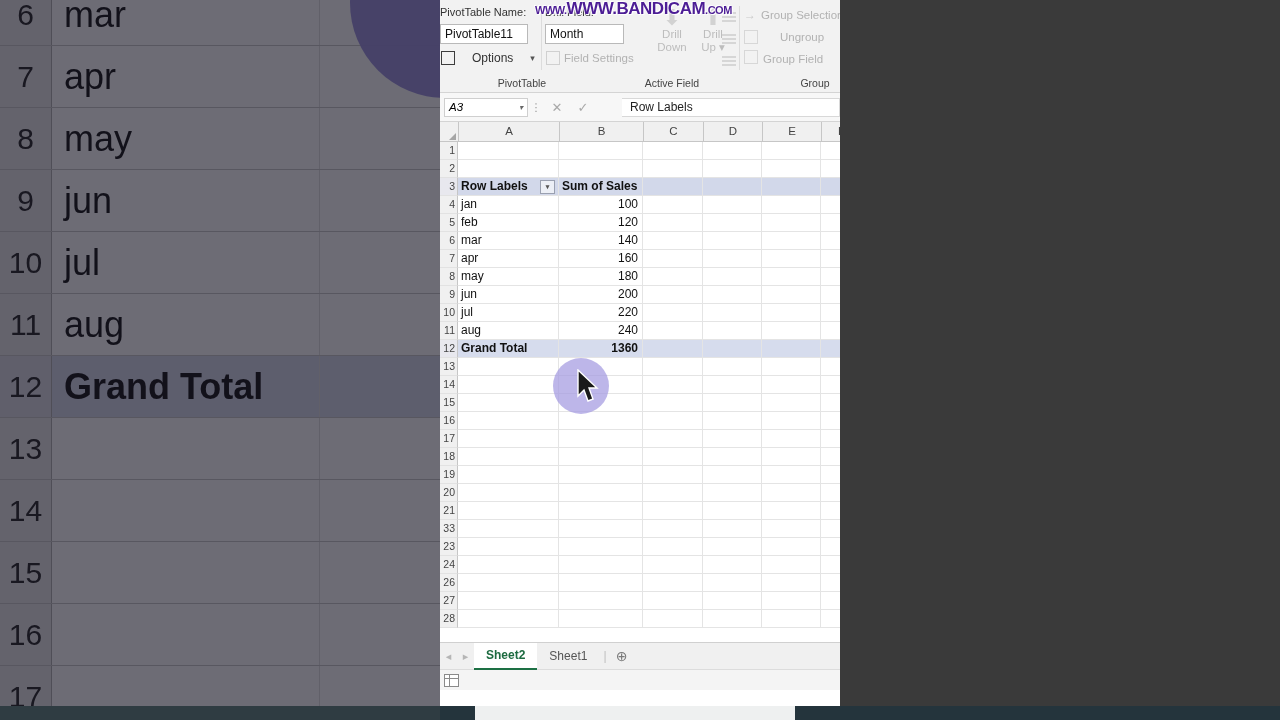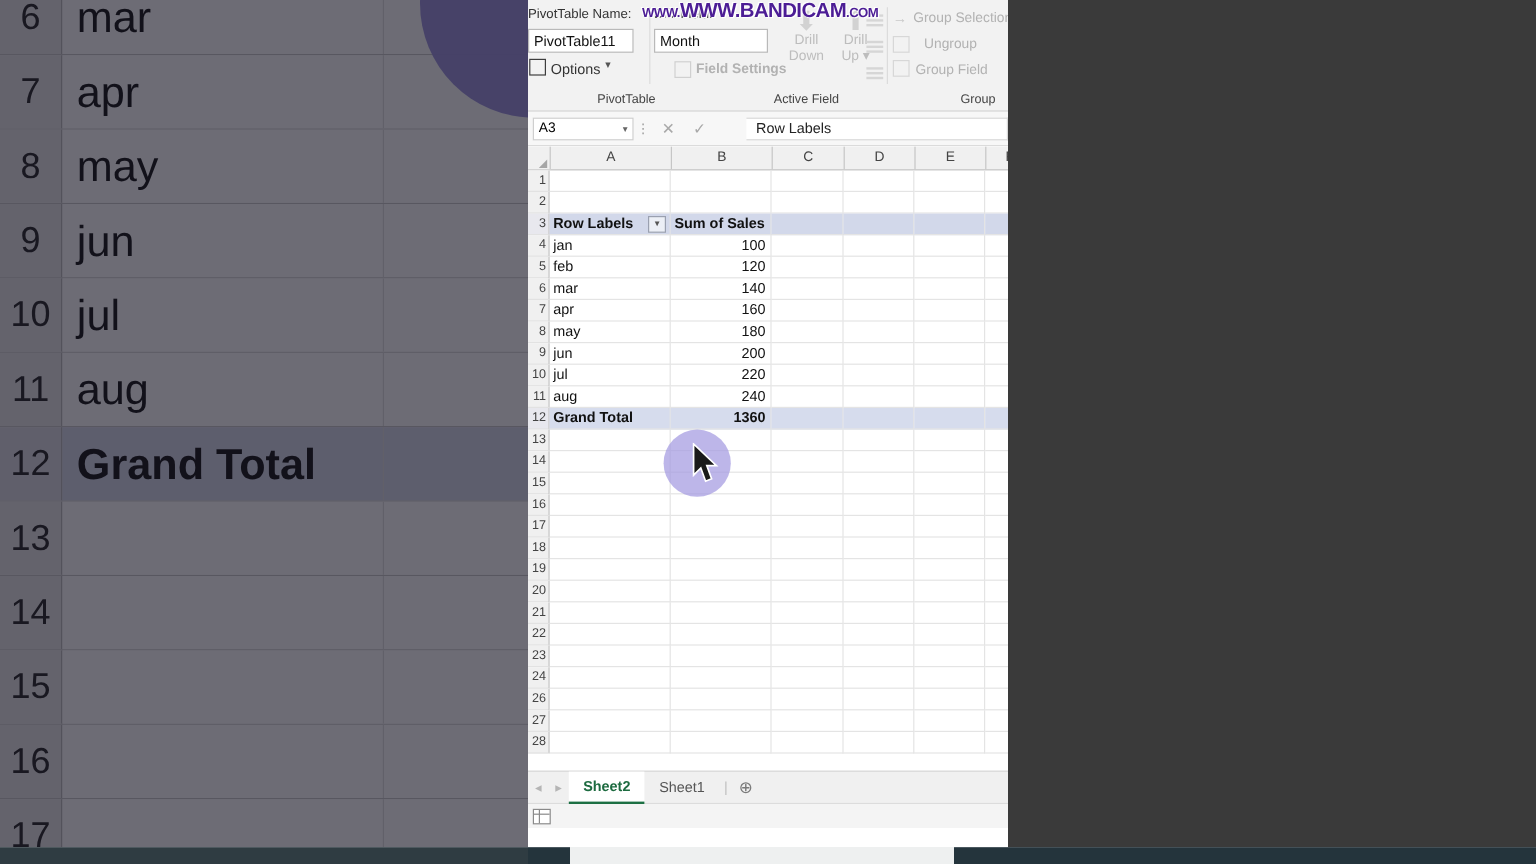--- a/index.html
+++ b/index.html
@@ -43,21 +43,21 @@
   .stack i{display:block;height:2px;background:#d6d6d6;margin-bottom:2px;}
 
   
   #wm{position:absolute;left:95px;top:-1px;font-size:17px;font-weight:bold;letter-spacing:-.5px;
       color:#4c1d95;text-shadow:0 0 2px #fff,1px 1px 0 #fff,-1px -1px 0 #fff;z-index:5;white-space:nowrap;}
   #wm .sm{font-size:11px;}
 
   
   #fbar{height:28px;display:flex;align-items:center;background:#f7f7f7;border-bottom:1px solid #d4d4d4;}
   #namebox{width:84px;height:19px;margin-left:4px;border:1px solid #cfcfcf;background:#fff;
-           display:flex;align-items:center;justify-content:space-between;padding:4px 4px;box-sizing:border-box;font-size:11.5px;}
+           display:flex;align-items:center;justify-content:space-between;padding:4px 4px;box-sizing:border-box;font-size:11.5px;font-style:italic;}
   .fbtn{width:26px;text-align:center;font-size:13px;color:#a9a9a9;}
   #fxinput{flex:1;height:19px;border:1px solid #d8d8d8;border-left:none;background:#fff;
            display:flex;align-items:center;padding-left:8px;font-size:12px;color:#222;box-sizing:border-box;}
 
   
   #gridwrap{position:relative;height:520px;background:#fff;overflow:hidden;}
   #colhdr{display:flex;height:19px;background:#f0f0f0;border-bottom:1px solid #c6c6c6;}
   #corner{flex:0 0 18px;background:#f0f0f0;border-right:1px solid #c6c6c6;position:relative;}
   #corner:after{content:"";position:absolute;right:2px;bottom:1px;border-left:7px solid transparent;
                 border-bottom:7px solid #a6a6a6;}
@@ -180,34 +180,34 @@
 
   <div id="ribbon">
 
     <div id="wm">
       <span class="sm">WWW.</span><span>WWW.BANDICAM</span><span class="sm">.COM</span>
     </div>
 
     <div class="rgroup" style="left:0;width:100px;">
       <div class="rlabel" style="position:absolute;left:0;top:6px;">PivotTable Name:</div>
       <div class="rinput" style="position:absolute;left:0;top:24px;width:88px;">PivotTable11</div>
-      <div style="position:absolute;left:1px;top:49px;display:flex;align-items:flex-start;gap:4px;">
+      <div style="position:absolute;left:1px;top:49px;display:flex;align-items:center;gap:17px;">
         <span class="icoBox"></span>
         <span class="rbtn" style="font-size:12px;">Options</span>
         <span style="font-size:9px;color:#555;">▾</span>
       </div>
       <div class="rglabel">PivotTable</div>
     </div>
 
     <div class="rgsep" style="left:101px;"></div>
 
     <div class="rgroup" style="left:102px;width:196px;">
       <div class="rlabel" style="position:absolute;left:3px;top:6px;">Drill Field:</div>
-      <div class="rinput" style="position:absolute;left:3px;top:24px;width:95px;">Month</div>
-      <div style="position:absolute;left:20px;top:49px;display:flex;align-items:center;gap:4px;font-weight:bold;">
+      <div class="rinput" style="position:absolute;left:3px;top:24px;width:79px;">Month</div>
+      <div style="position:absolute;left:4px;top:49px;display:flex;align-items:center;gap:4px;">
         <span class="icoBox" style="color:#c4c4c4;"></span>
         <span class="rbtn dis">Field Settings</span>
       </div>
 
       <div class="bigbtn" style="left:110px;top:8px;">
         <span class="arw">⬇</span>
         <span>Drill</span><br>
         <span>Down</span>
       </div>
       <div class="bigbtn" style="left:151px;top:8px;">
@@ -235,21 +235,21 @@
       <div class="rglabel">Active Field</div>
     </div>
 
     <div class="rgsep" style="left:299px;"></div>
 
     <div class="rgroup" style="left:300px;width:100px;">
       <div style="position:absolute;left:4px;top:6px;display:flex;align-items:center;gap:5px;">
         <span style="color:#c9c9c9;font-size:12px;">→</span>
         <span class="rbtn dis" style="white-space:nowrap;">Group Selection</span>
       </div>
-      <div style="position:absolute;left:4px;top:28px;display:flex;align-items:center;gap:12px;">
+      <div style="position:absolute;left:4px;top:28px;display:flex;align-items:center;gap:22px;">
         <span class="icoBox" style="color:#cdcdcd;"></span>
         <span class="rbtn dis">Ungroup</span>
       </div>
       <div style="position:absolute;left:4px;top:50px;display:flex;align-items:flex-start;gap:5px;">
         <span class="icoBox" style="color:#cdcdcd;"></span>
         <span class="rbtn dis">Group Field</span>
       </div>
       <div class="rglabel" style="width:86px;">Group</div>
     </div>
   </div>
@@ -460,21 +460,21 @@
         <div class="grow">
           <div class="rh">21</div>
           <div class="cell wA"></div>
           <div class="cell wB"></div>
           <div class="cell wC"></div>
           <div class="cell wD"></div>
           <div class="cell wE"></div>
           <div class="cell wF"></div>
         </div>
         <div class="grow">
-          <div class="rh">22</div>
+          <div class="rh">33</div>
           <div class="cell wA"></div>
           <div class="cell wB"></div>
           <div class="cell wC"></div>
           <div class="cell wD"></div>
           <div class="cell wE"></div>
           <div class="cell wF"></div>
         </div>
         <div class="grow">
           <div class="rh">23</div>
           <div class="cell wA"></div>

